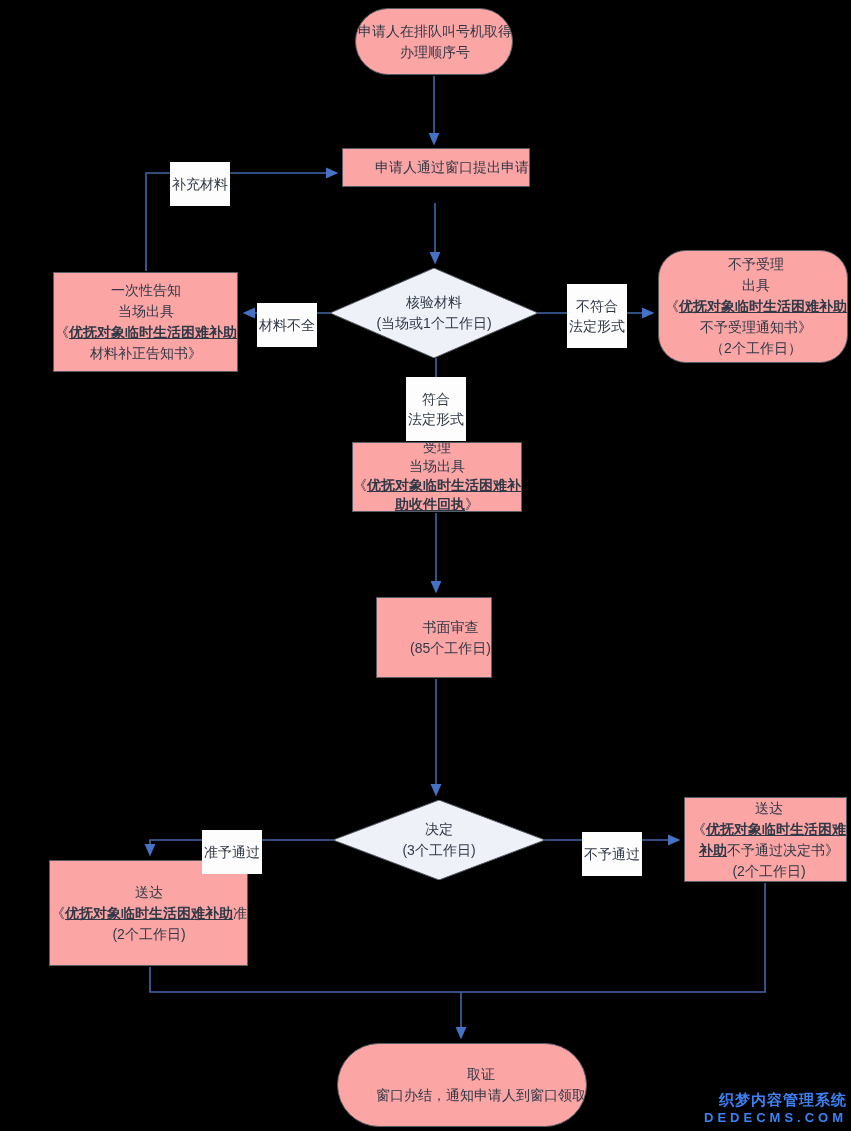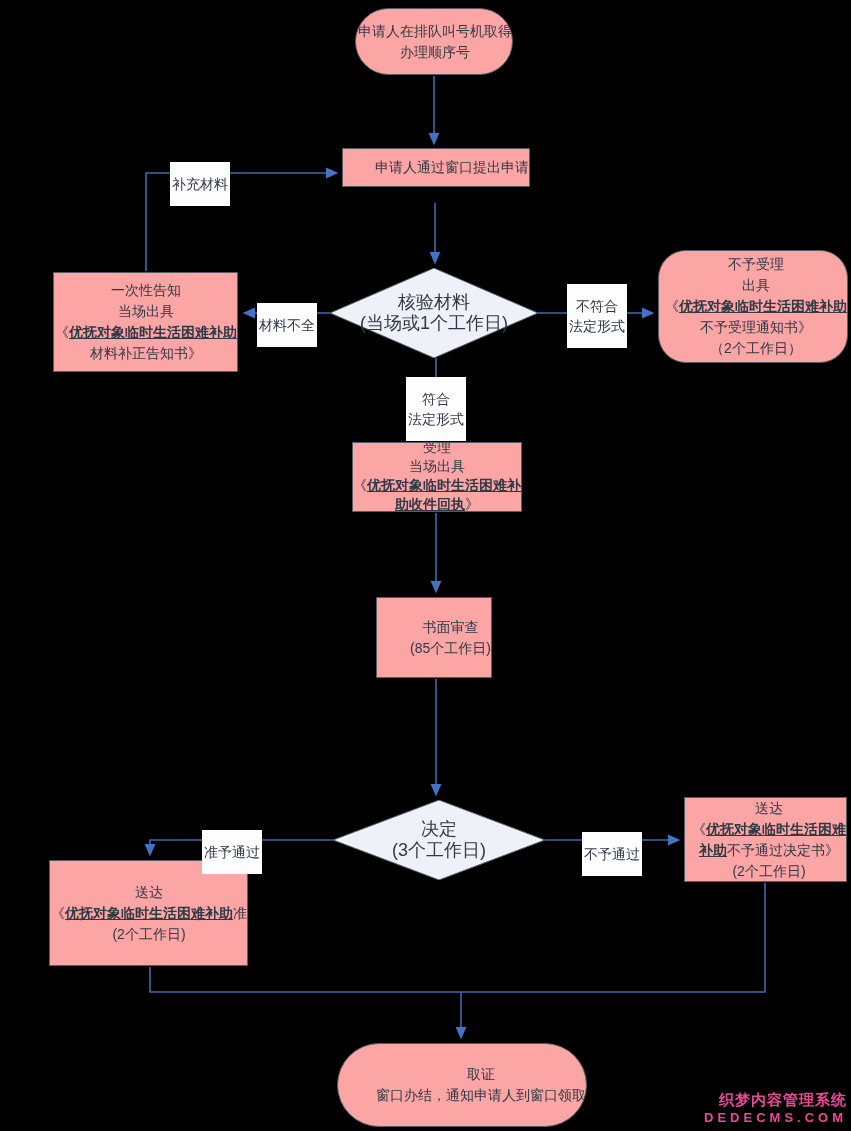--- a/index.html
+++ b/index.html
@@ -16,30 +16,30 @@
   }
   .terminator { border-radius:34px; }
   .terminator.end { border-radius:42px; }
   .node.tight { line-height:19px;font-family:Liberation Mono, monospace; }
   .u { font-weight:bold; text-decoration:underline; }
   .diamond { position:absolute; z-index:2; }
   .diamond svg { position:absolute; left:0; top:0; }
   .diamond .dtext {
     position:absolute; left:0; top:0; width:100%; height:100%;
     display:flex; align-items:center; justify-content:center; text-align:center;
-    color:#313947; font-size:18px; line-height:21px;
+    color:#313947; font-size:14px; line-height:21px;
   }
   .edge-label {
     position:absolute; z-index:3; background:#fdfdfd; color:#313947;
     font-size:14px; line-height:20px; padding:12px 2px; white-space:pre-line;
     text-align:center;
   }
   .watermark {
     position:absolute; right:4px; bottom:6px; z-index:3; text-align:right;
-    color:#ec4899; font-weight:bold;
+    color:#3b82f6; font-weight:bold;
   }
   .watermark .wm1 { font-size:15px; letter-spacing:1px; }
   .watermark .wm2 { font-family:Liberation Sans, sans-serif; font-size:13px; letter-spacing:4px; }
 </style>
 </head>
 <body>
 
 <svg id="edges" width="851" height="1131" viewBox="0 0 851 1131">
   <defs>
     <marker id="ah" markerWidth="9" markerHeight="8" refX="6.5" refY="3.5" orient="auto">

